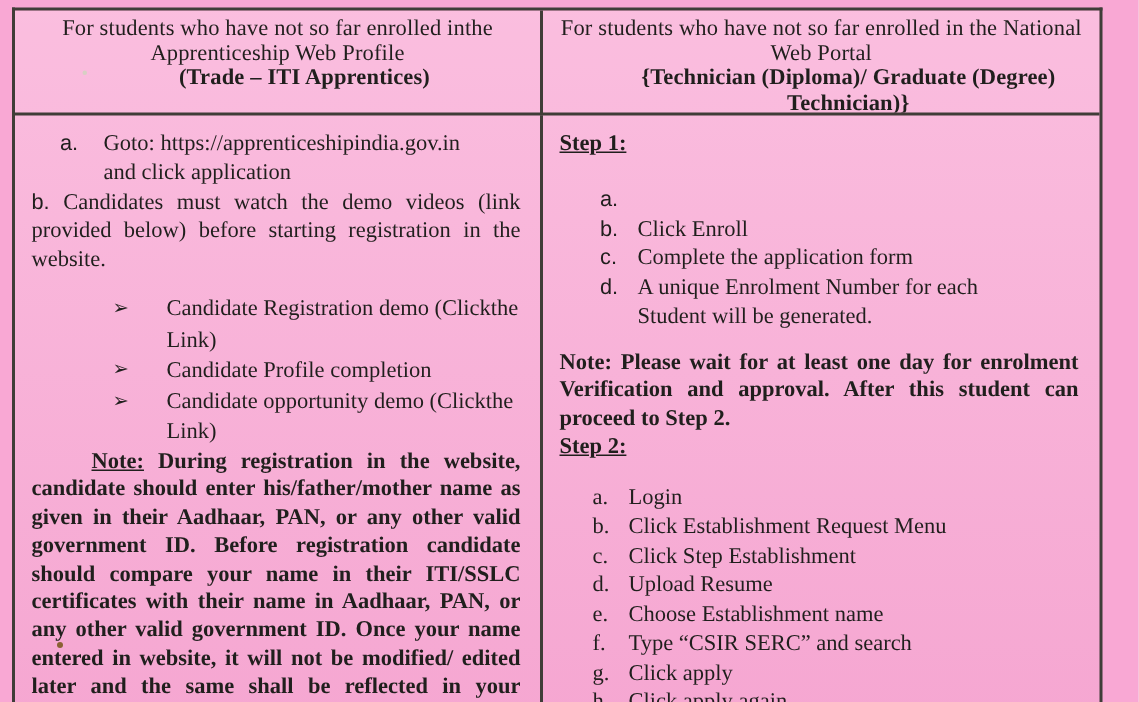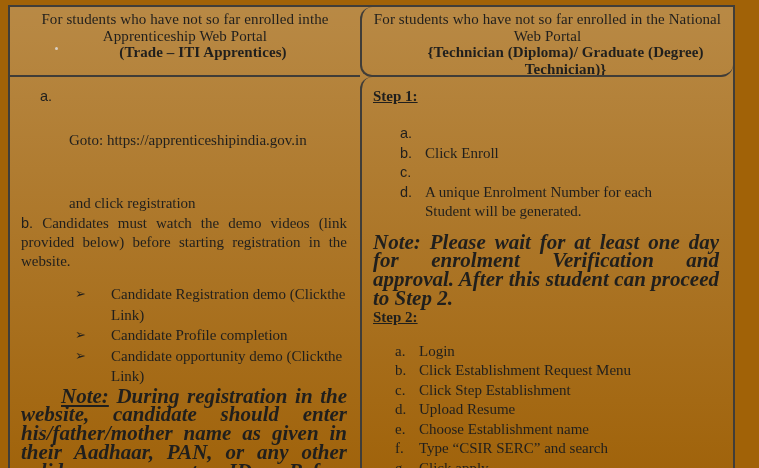--- a/index.html
+++ b/index.html
@@ -6,63 +6,63 @@
   html,body { width:759px; height:468px; }
   body {
     font-family:"Liberation Serif", serif;
     background:#f3f1ec;
     color:#201f1d;
     position:relative;
     overflow:hidden;
   }
   .page {
     position:absolute; inset:0;
-    background:#a16207;
+    background:#f9a8d4;
   }
   .doc-table {
     position:absolute; left:8px; top:5px;
     width:727px; height:500px;
     border:2px solid #403d38;
     border-bottom:none;
     display:grid;
     grid-template-columns:350px 1fr;
     grid-template-rows:70px 1fr;
     background:
       linear-gradient(180deg, rgba(255,255,255,0.25), rgba(0,0,0,0.015));
   }
   .cell { overflow:hidden; }
-  .cell.right-col { border-left:2px solid #403d38;border-radius:12px; }
+  .cell.right-col { border-left:2px solid #403d38; }
   .cell.header { border-bottom:2px solid #403d38; text-align:center; padding-top:4px; }
   .header .hline { font-size:15px; line-height:16.5px; letter-spacing:0.1px; }
   .header .bold { font-weight:bold;padding-left:36px; }
 
   .body-left  { padding:8px 13px 0 11px; }
   .body-right { padding:8px 14px 0 11px; }
 
   
   .item-a { display:flex; padding-left:19px; margin-top:2px; }
   .item-a .mk { width:29px; flex:none; font-family:"Liberation Sans", sans-serif; font-size:14.5px; line-height:19px; }
-  .item-a .ia-lines div { font-size:15px; line-height:19px;margin-top:44px; }
+  .item-a .ia-lines div { font-size:15px; line-height:19px; }
 
   
   .para-b { margin-top:1px; text-align:justify; font-size:15px; line-height:19px; }
   .para-b .mk-inline { font-family:"Liberation Sans", sans-serif; font-size:14.5px; }
 
   
   .bullets { list-style:none; margin-top:13px; }
   .bullets li { position:relative; padding-left:90px; font-size:15px; line-height:20.5px; }
   .bullets .arrow {
     position:absolute; left:54px; top:0;
     font-family:"DejaVu Sans", sans-serif;
     font-size:13px;
   }
   .doc-link { color:inherit; cursor:pointer; }
 
   
-  .note { font-weight:bold; font-style:italic; text-align:justify; font-size:21px; line-height:18.8px; }
+  .note { font-weight:bold; text-align:justify; font-size:15px; line-height:18.8px; }
   .note-label { text-decoration:underline;margin-left:40px; }
 
   
   .step-label {
     font-weight:bold; font-size:15px; line-height:19px;
     text-decoration:underline; margin-top:2px;
   }
   .steps { list-style:none; }
   .steps li { display:flex; font-size:15px; line-height:19.5px; }
   .steps .m { flex:none; }
@@ -80,38 +80,38 @@
   .speck-2 { left:55px; top:47px; width:3px; height:3px; background:#d8cfc4; }
 </style>
 </head>
 <body>
 
 <div class="page">
   <div class="doc-table">
 
     <div class="cell header">
       <div class="hline">For students who have not so far enrolled inthe</div>
-      <div class="hline">Apprenticeship Web Portal</div>
+      <div class="hline">Apprenticeship Web Profile</div>
       <div class="hline bold">(Trade – ITI Apprentices)</div>
     </div>
 
     <div class="cell header right-col">
       <div class="hline">For students who have not so far enrolled in the National</div>
       <div class="hline">Web Portal</div>
       <div class="hline bold">{Technician (Diploma)/ Graduate (Degree)</div>
       <div class="hline bold">Technician)}</div>
     </div>
 
     <div class="cell body-left">
 
       <div class="item-a">
         <span class="mk">a.</span>
         <div class="ia-lines">
           <div>Goto:  https://apprenticeshipindia.gov.in</div>
-          <div>and click registration</div>
+          <div>and click application</div>
         </div>
       </div>
 
       <p class="para-b">
         <span class="mk-inline">b.</span>
         <span>Candidates must watch the demo videos (link provided below) before starting registration in the website.</span>
       </p>
 
       <ul class="bullets">
         <li>
@@ -143,20 +143,21 @@
       <ol class="steps steps-1">
         <li>
           <span class="m">a.</span>
         </li>
         <li>
           <span class="m">b.</span>
           <span class="t">Click Enroll</span>
         </li>
         <li>
           <span class="m">c.</span>
+          <span class="t">Complete the application form</span>
         </li>
         <li>
           <span class="m">d.</span>
           <span class="t">A unique Enrolment Number for each Student will be generated.</span>
         </li>
       </ol>
 
       <p class="note rnote">Note: Please wait for at least one day for enrolment Verification and approval. After this student can proceed to Step 2.</p>
 
       <div class="step-label step2-label">Step 2:</div>

